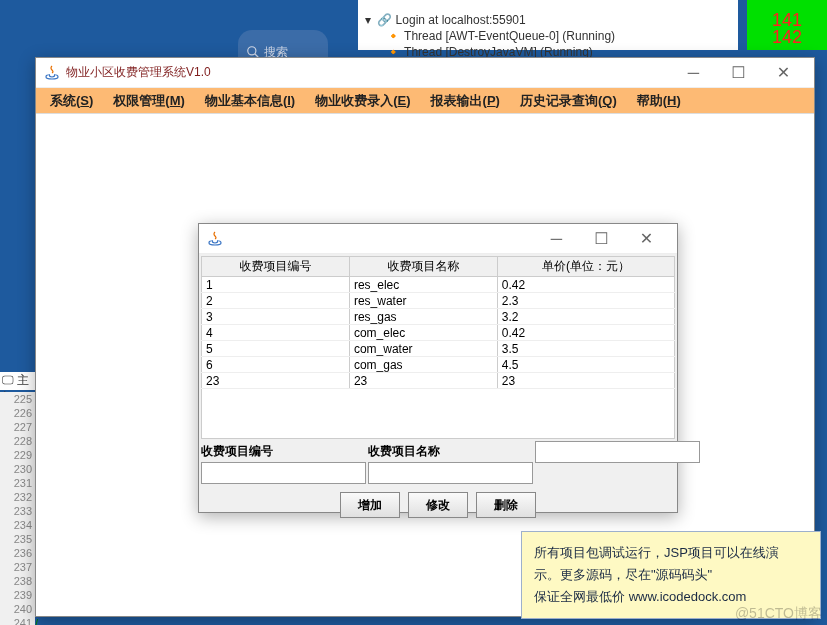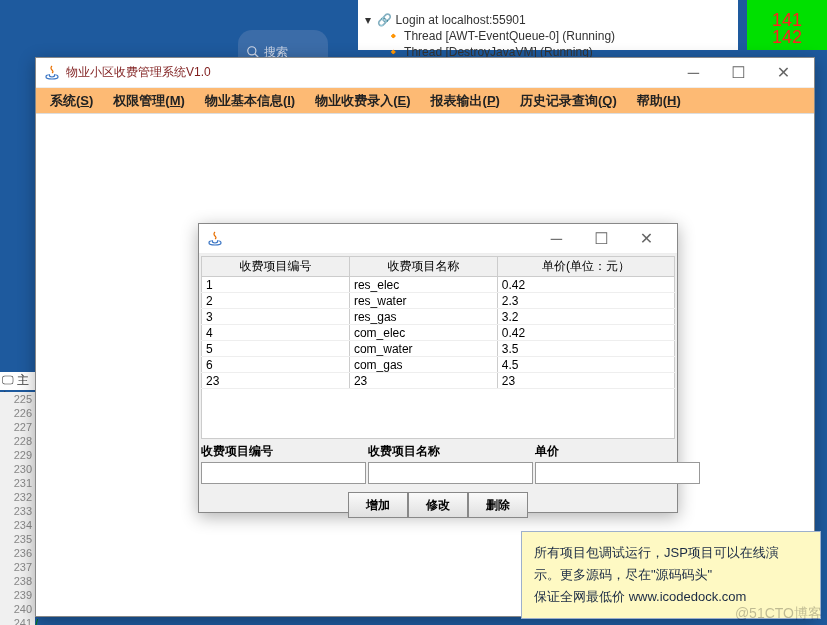--- a/index.html
+++ b/index.html
@@ -40,21 +40,21 @@
 .data-table { width: 100%; border-collapse: collapse; font-size: 12px; background: #fff; }
 .data-table th { border: 1px solid #ccc; padding: 1px 4px; background: #f0f0f0; font-weight: normal; text-align: center; }
 .data-table td { border-left: 1px solid #ccc; border-right: 1px solid #ccc; border-bottom: 1px solid #eee; padding: 0px 4px; text-align: left; height: 16px; }
 .table-pad { height: 50px; background: #fff; border: 1px solid #ccc; border-top: none; margin: 0 2px; }
 
 .form-row { display: flex; padding: 2px 2px; gap: 2px; }
 .form-col { flex: 1; display: flex; flex-direction: column; }
 .form-col label { font-size: 12px; font-weight: bold; padding: 2px 0; }
 .form-col input { height: 22px; border: 1px solid #999; background: #fff; padding: 0 4px; font-size: 12px; }
 
-.btn-row { display: flex; justify-content: center; padding: 6px 0; }
+.btn-row { display: flex; justify-content: center; gap: 8px; padding: 6px 0; }
 .btn-row button { width: 60px; height: 26px; border: 1px solid #888; background: linear-gradient(#fafafa,#e0e0e0); font-size: 12px; font-weight: bold; cursor: pointer; }
 
 
 .popup { position: absolute; bottom: 6px; right: 6px; width: 300px; background: #fef9c3; border: 1px solid #9db0cc; padding: 10px 12px; font-size: 13px; color: #1a2a44; line-height: 22px; }
 .popup b { font-weight: normal; }
 
 .watermark { position: absolute; bottom: 2px; right: 5px; font-size: 14px; color: rgba(0,0,0,0.25); }
 
 .java-icon-svg { display: block; }
 </style>
@@ -209,21 +209,20 @@
   <div class="form-row">
     <div class="form-col">
       <label>收费项目编号</label>
       <input type="text" style="">
     </div>
     <div class="form-col">
       <label>收费项目名称</label>
       <input type="text" style="">
     </div>
     <div class="form-col">
-      <label>单价</label>
       <input type="text" style="">
     </div>
   </div>
   <div class="btn-row">
     <button>增加</button>
     <button>修改</button>
     <button>删除</button>
   </div>
 </div>
 

